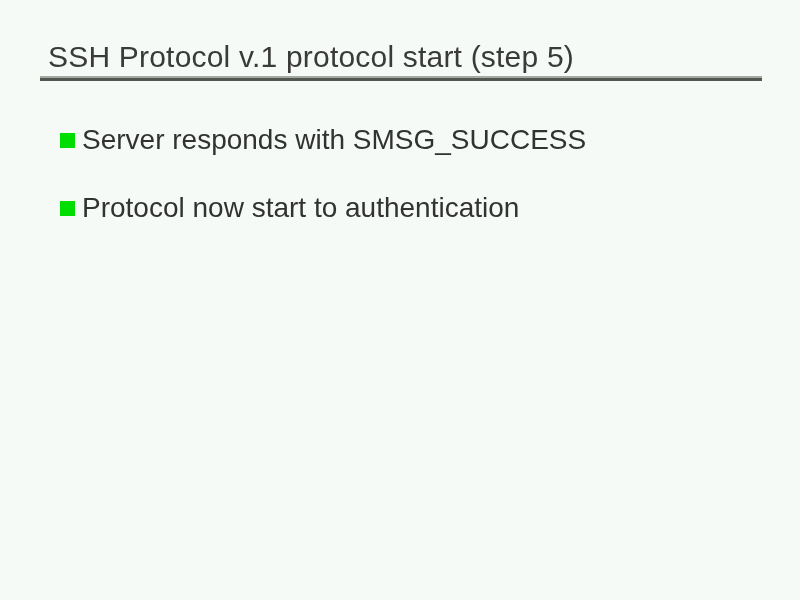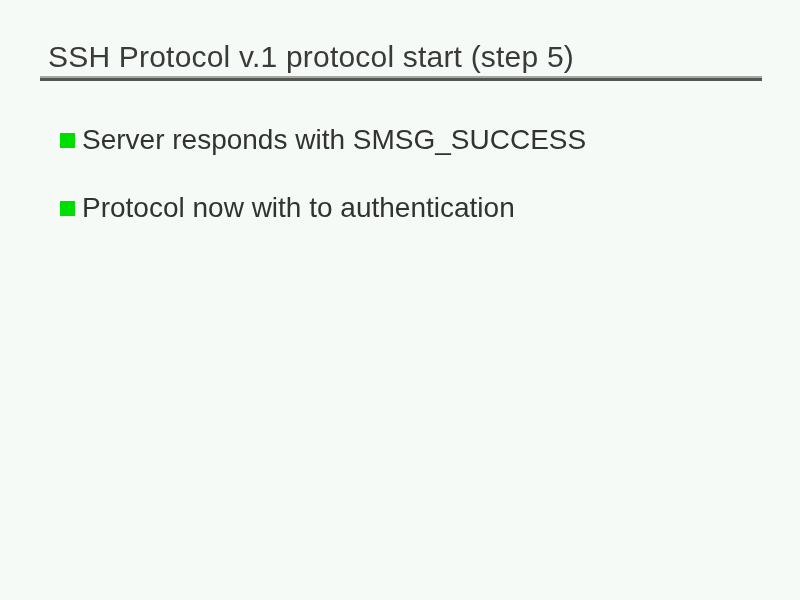--- a/index.html
+++ b/index.html
@@ -86,16 +86,16 @@
     <div class="rule-dark"></div>
   </div>
 
   <div class="bullet-item first">
     <span class="bullet-square"></span>
     <span class="bullet-text">Server responds with SMSG_SUCCESS</span>
   </div>
 
   <div class="bullet-item second">
     <span class="bullet-square"></span>
-    <span class="bullet-text">Protocol now with to authentication</span>
+    <span class="bullet-text">Protocol now start to authentication</span>
   </div>
 
 </div>
 
 </body></html>

